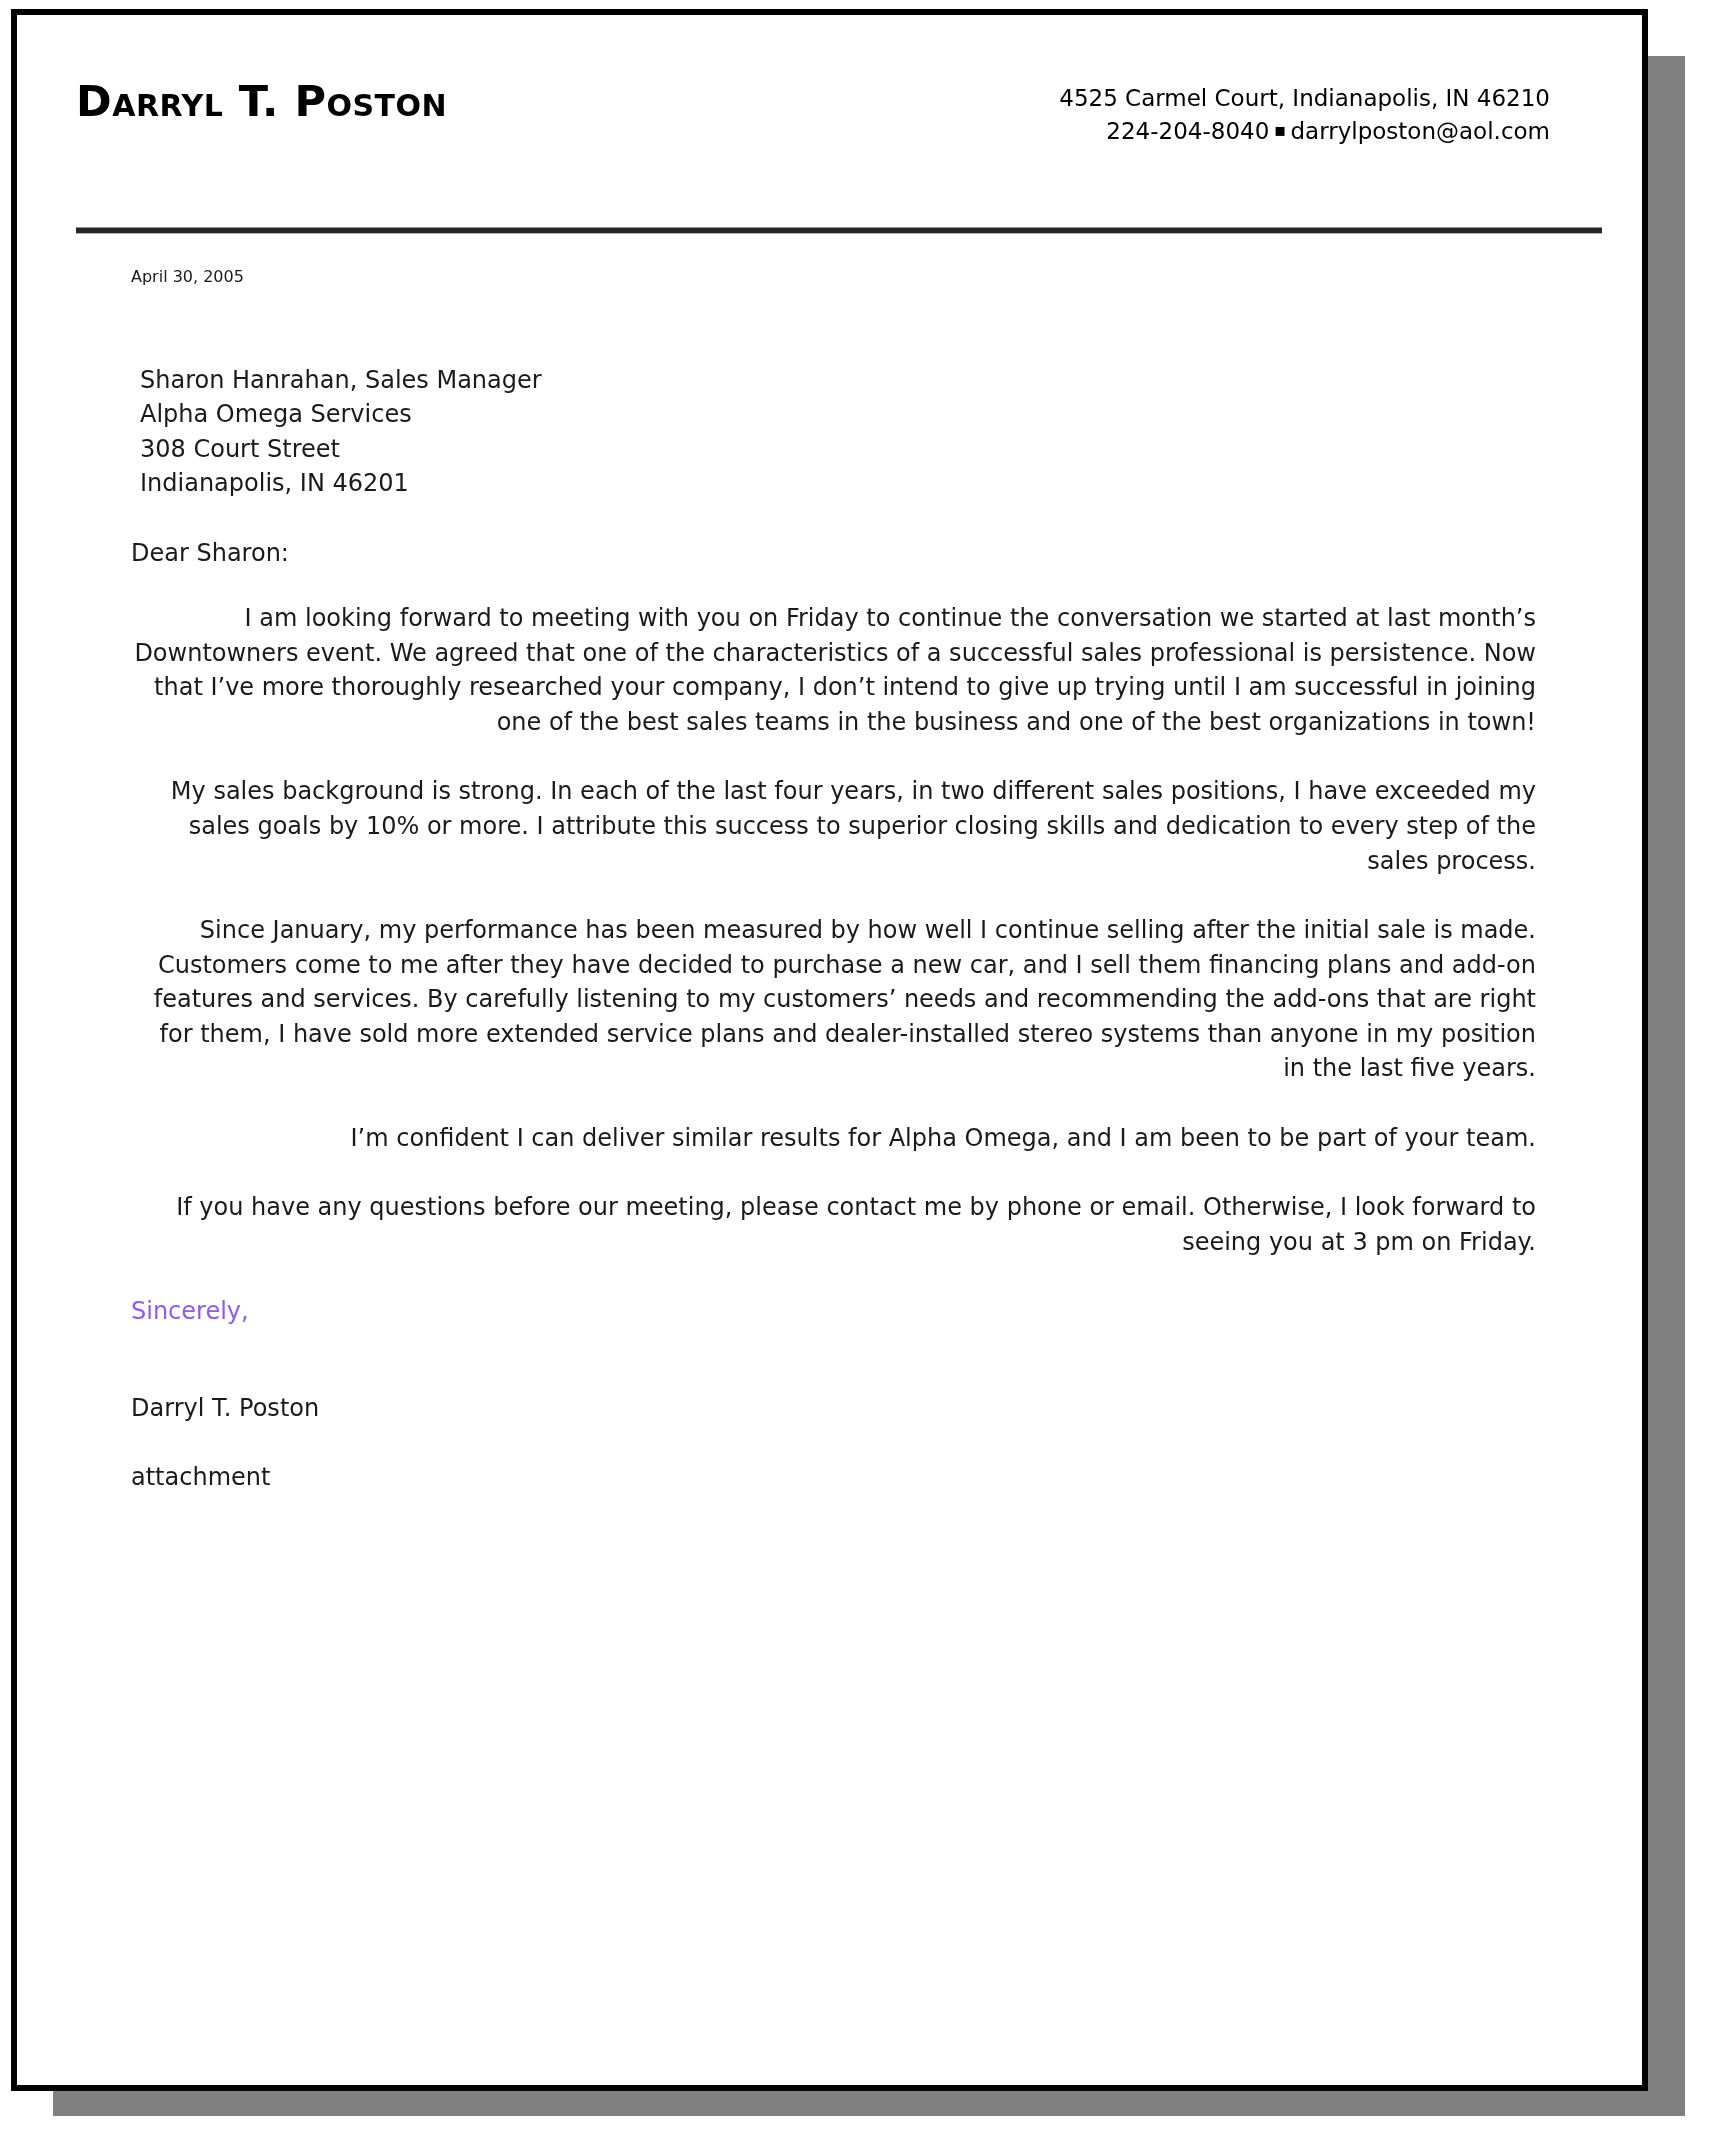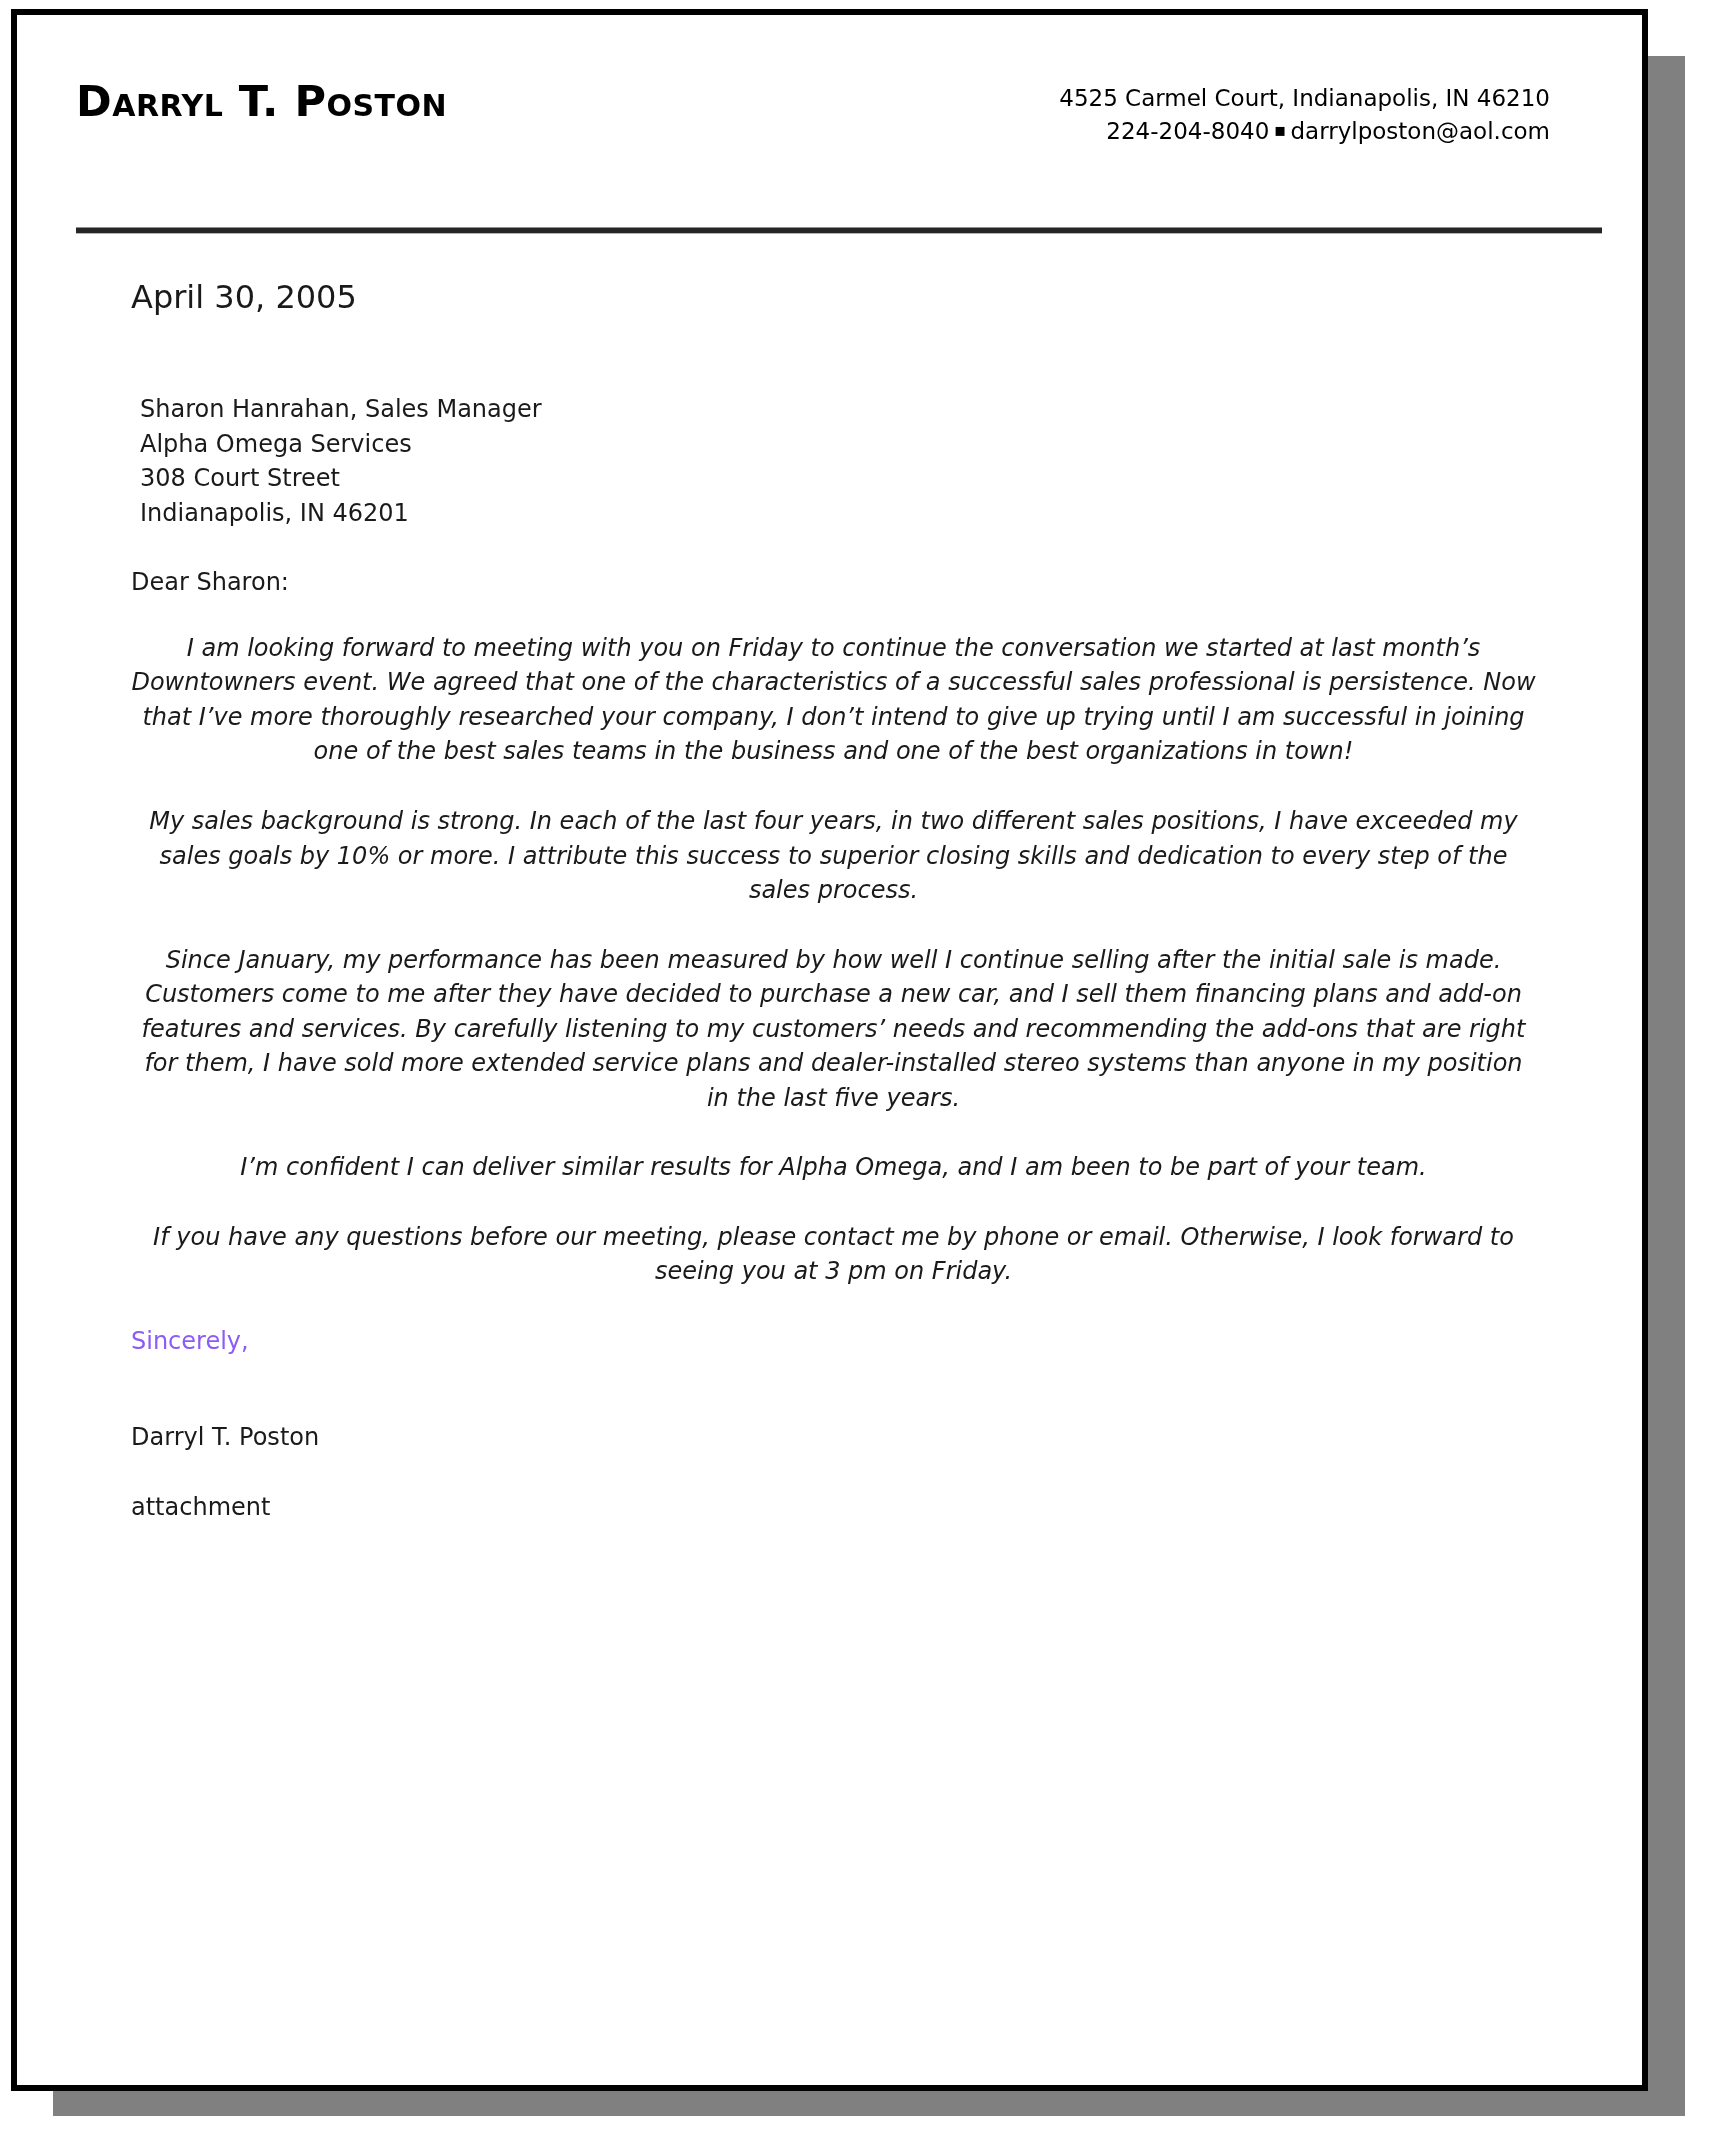--- a/index.html
+++ b/index.html
@@ -120,23 +120,23 @@
     position: absolute;
     left: 114px;
     top: 253px;
     width: 1427px;
     font-size: 24px;
     color: #1a1a1a;
     line-height: 1.06;
   }
 
   .date-line {
-    font-size: 32px;
-    color: #1a1a1a;
-    margin: 12px 0 0 0;
+    font-size: 16px;
+    color: #1a1a1a;
+    margin: 0 0 0 0;
     line-height: 1.1;
   }
 
   .recipient-block {
     margin-top: 77px;
     line-height: 1.44;
     margin-left: 9px;
   }
 
   .recipient-line {
@@ -151,22 +151,21 @@
     font-size: 24px;
     color: #1a1a1a;
   }
 
   .letter-paragraph {
     margin-top: 35px;
     font-size: 24px;
     color: #1a1a1a;
     line-height: 1.44;
     width: 1405px;
-    text-align: center;
-    font-style: italic;
+    text-align: right;
   }
 
   .closing-salutation {
     margin-top: 40px;
     font-size: 24px;
     color: #8b5cf6;
   }
 
   .signature-gap {
     height: 71px;

